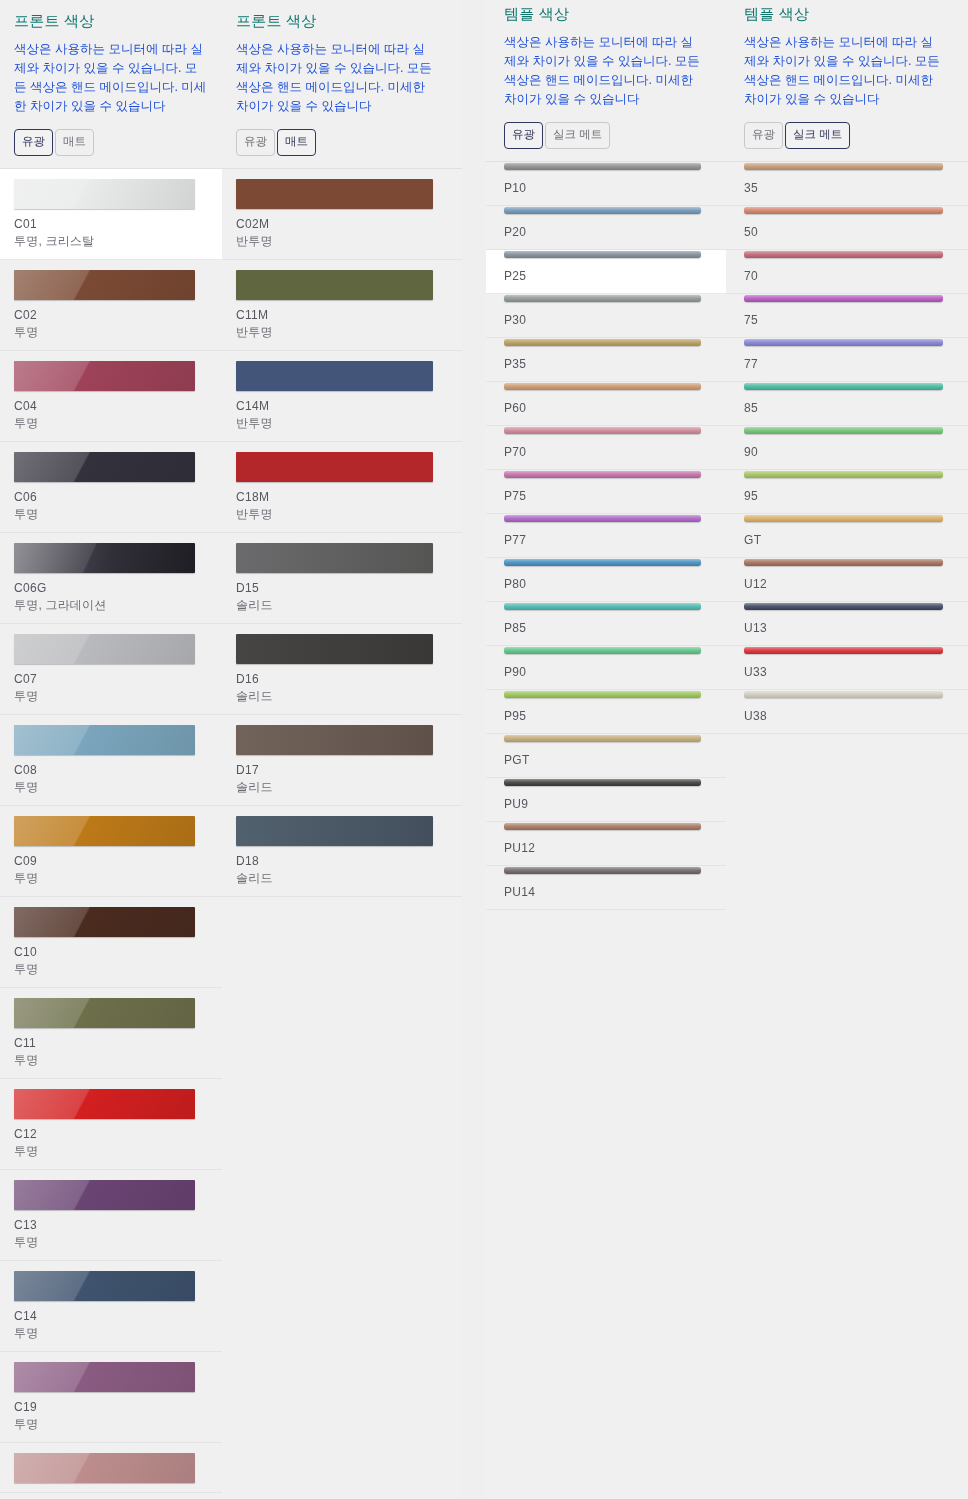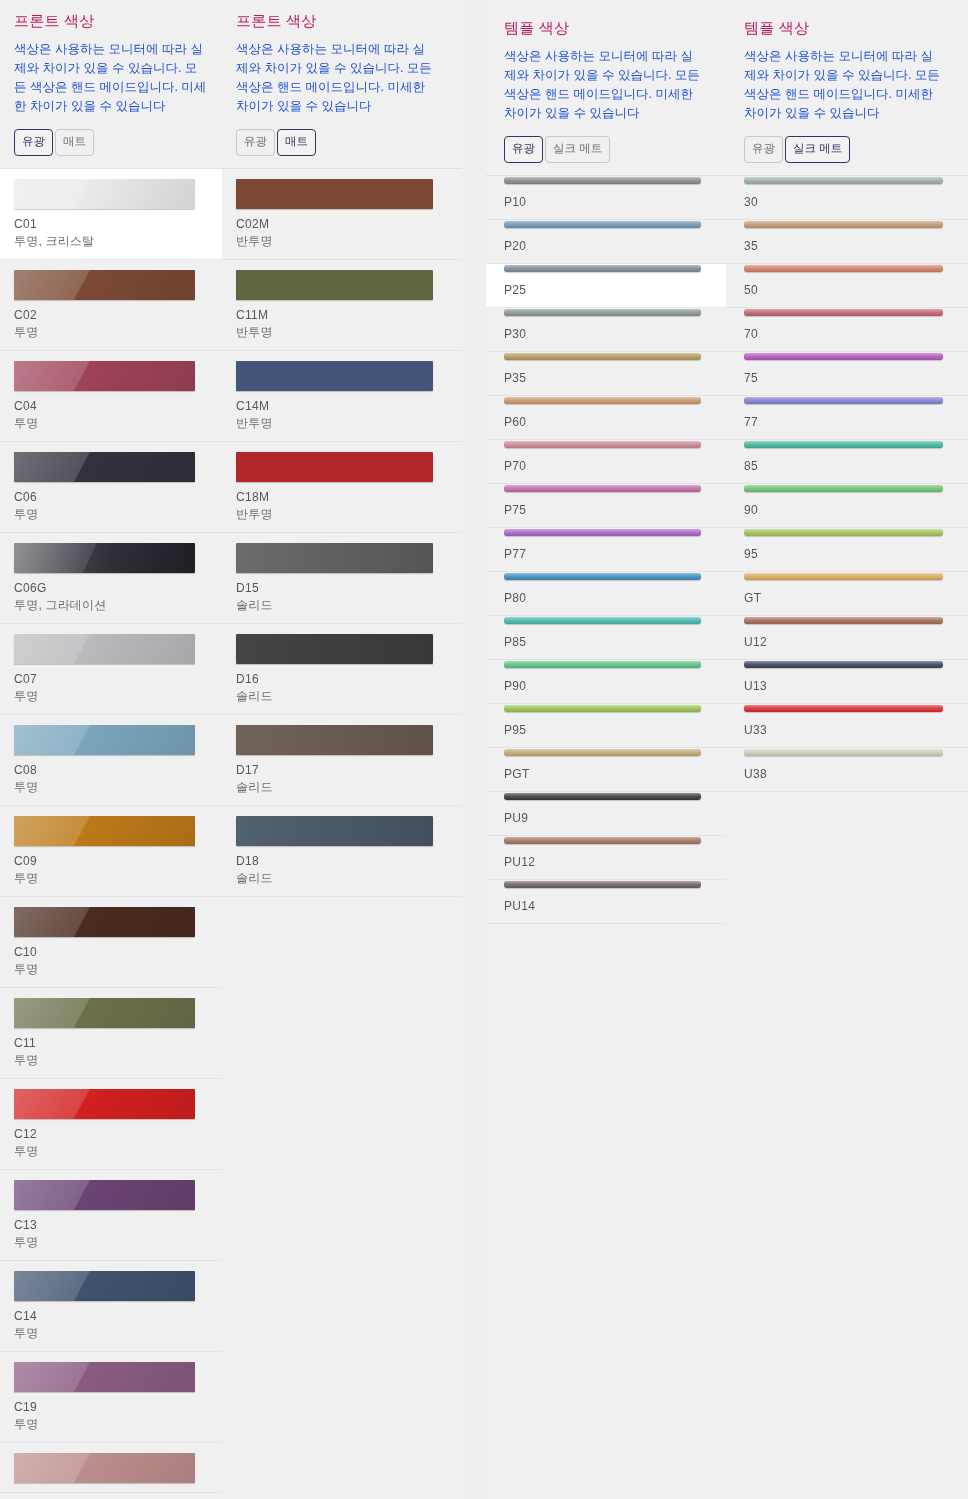--- a/index.html
+++ b/index.html
@@ -32,25 +32,25 @@
   .col-4 { width: 242px; }
 
   .col-1, .col-2 { background: #f0f0f0; }
   .col-3, .col-4 { background: #f0f0f0; }
 
   
   .col-head {
     padding: 12px 14px 0 14px;
     background: #f0f0f0;
   }
-  .col-3 .col-head, .col-4 .col-head { padding-top: 19px; padding-left: 18px; }
+  .col-3 .col-head, .col-4 .col-head { padding-top: 5px; padding-left: 18px; }
 
   .col-title {
     font-size: 15px;
-    color: #be185d;
+    color: #0f766e;
     letter-spacing: .2px;
     margin: 0 0 9px 0;
     font-weight: 400;
   }
   .col-desc {
     font-size: 12.5px;
     line-height: 19px;
     color: #1d4ed8;
     margin: 0 0 13px 0;
     max-width: 196px;
@@ -444,26 +444,20 @@
       <h2 class="col-title">템플 색상</h2>
       <p class="col-desc">색상은 사용하는 모니터에 따라 실제와 차이가 있을 수 있습니다. 모든 색상은 핸드 메이드입니다. 미세한 차이가 있을 수 있습니다</p>
       <div class="finish-row">
         <button class="finish-btn">유광</button>
         <button class="finish-btn sel">실크 메트</button>
       </div>
     </div>
     <div class="head-rule"></div>
     <div class="list">
       <div class="item">
-          <div class="bar" style="background:#9cada6">
-            <span class="gloss"></span>
-          </div>
-          <div class="code">30</div>
-        </div>
-      <div class="item">
           <div class="bar" style="background:#c09671">
             <span class="gloss"></span>
           </div>
           <div class="code">35</div>
         </div>
       <div class="item">
           <div class="bar" style="background:#d07e65">
             <span class="gloss"></span>
           </div>
           <div class="code">50</div>

